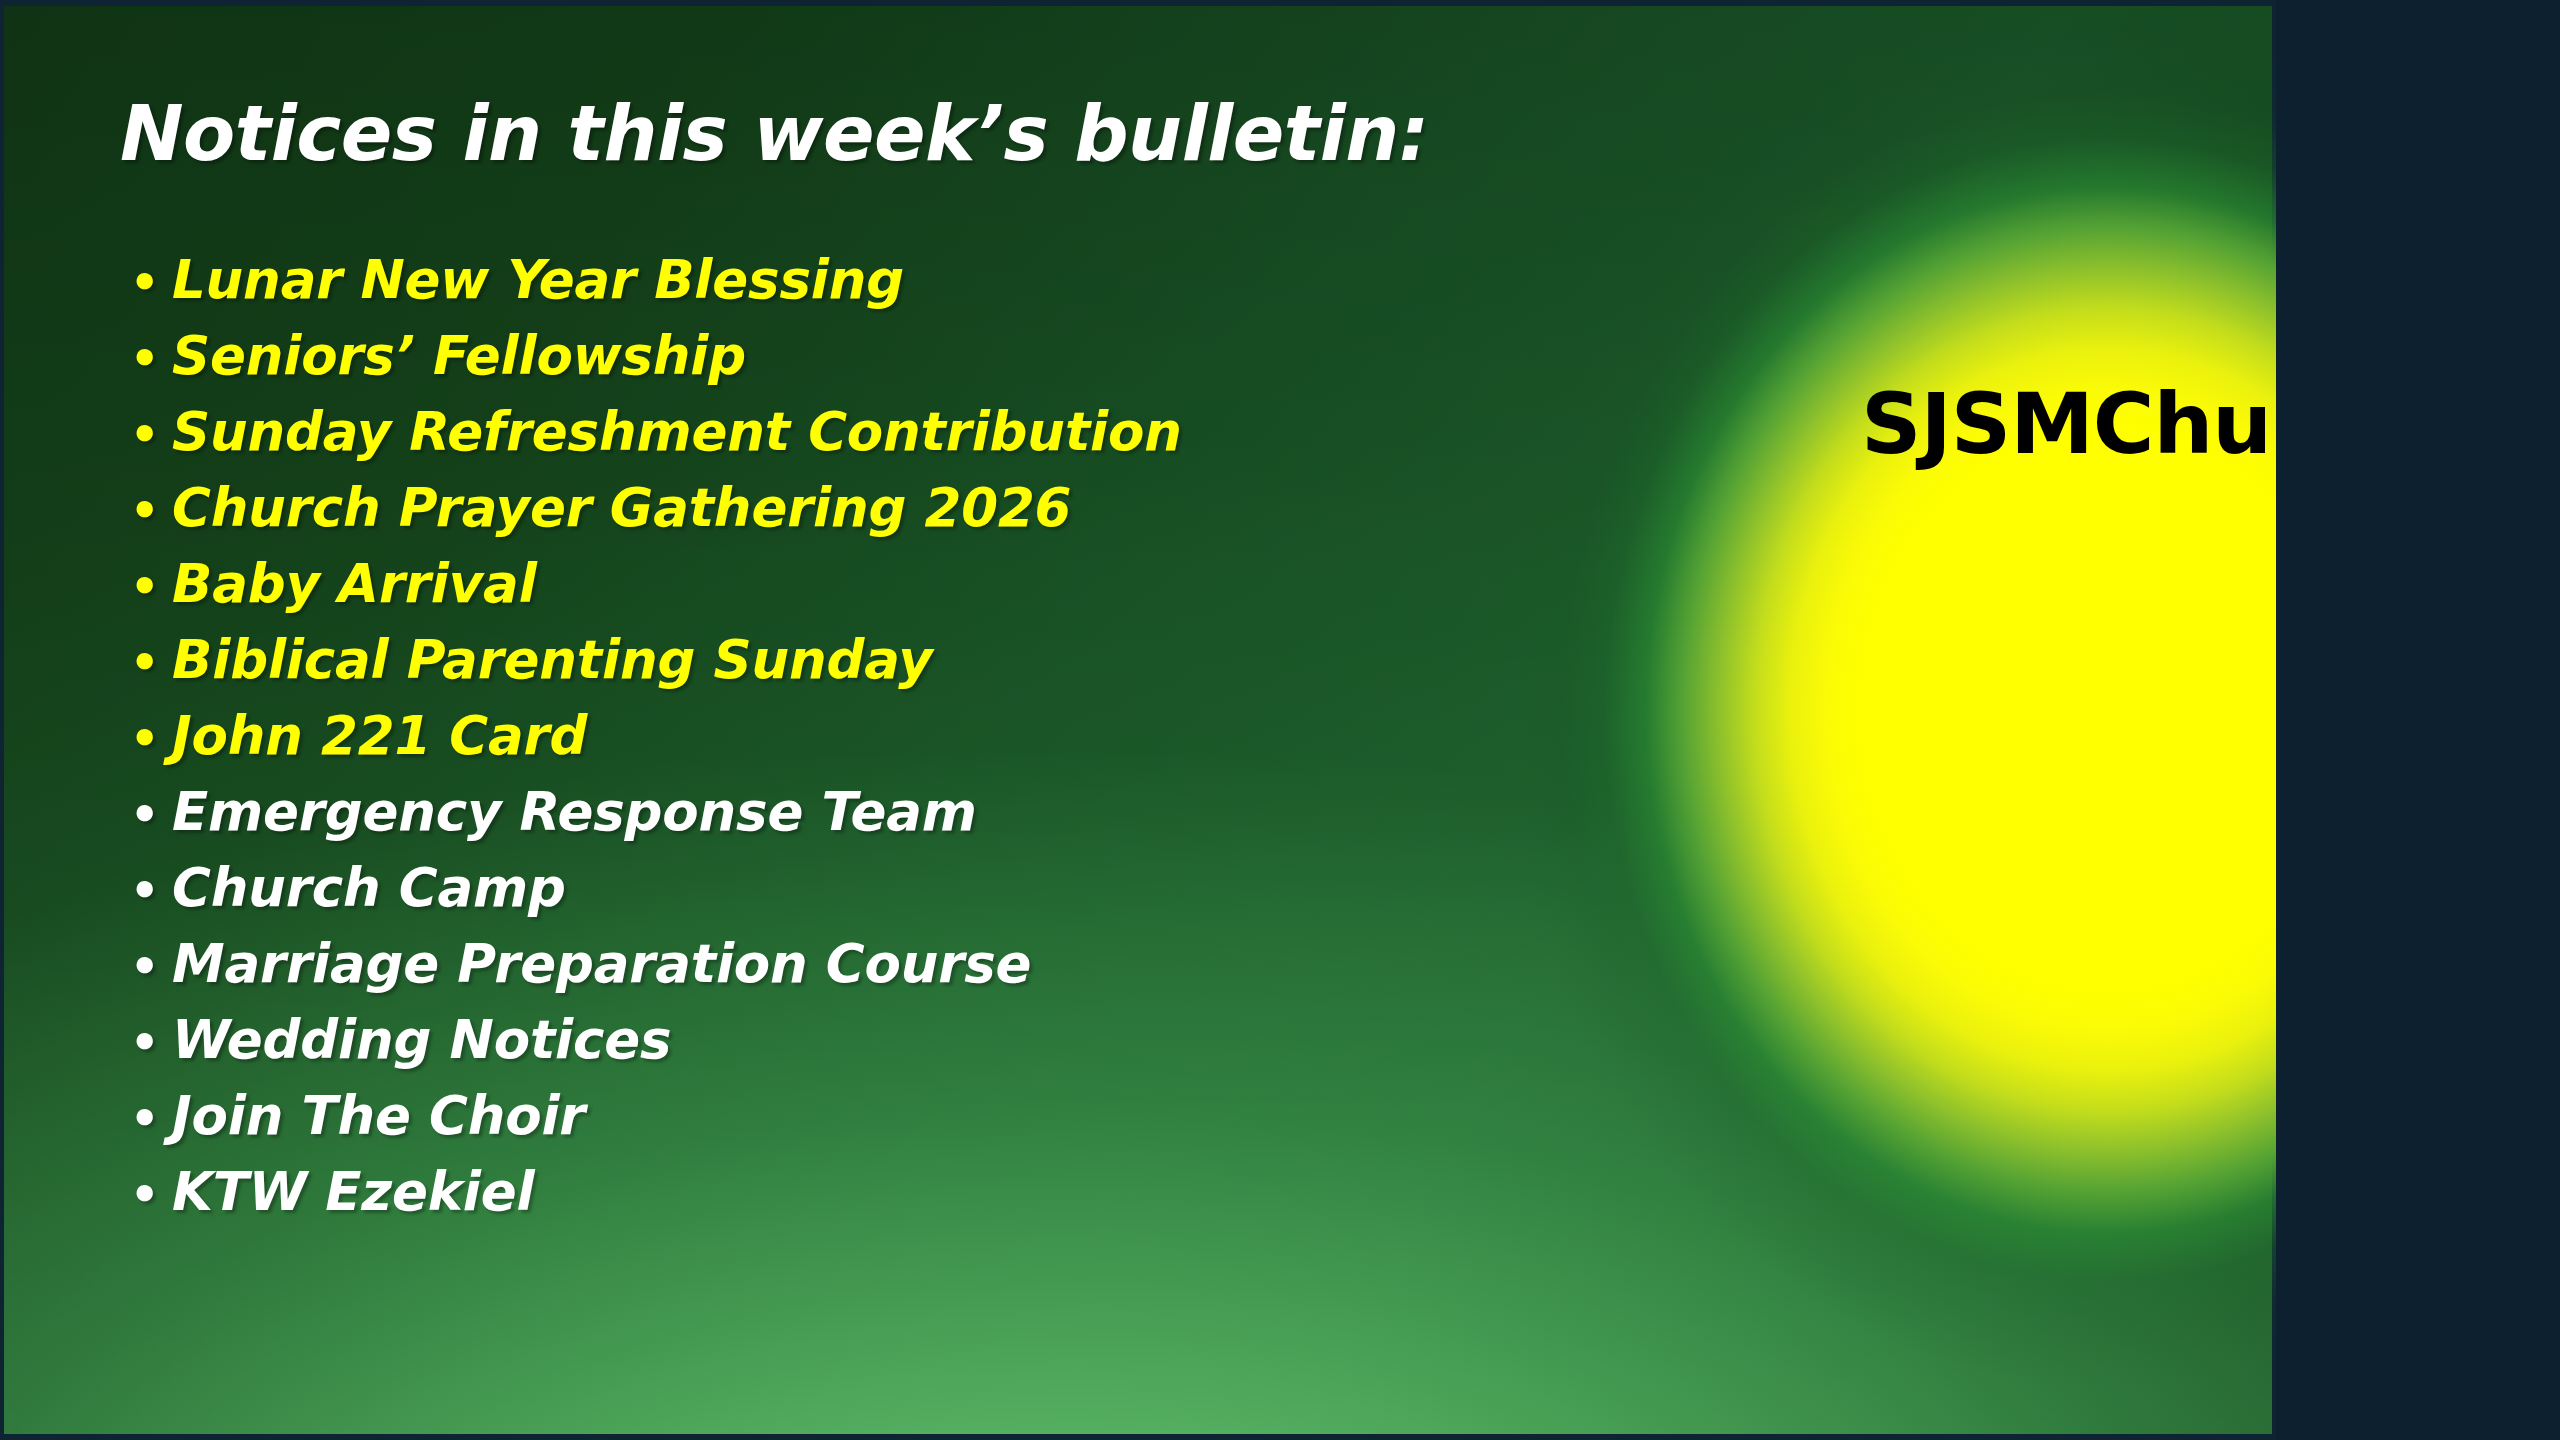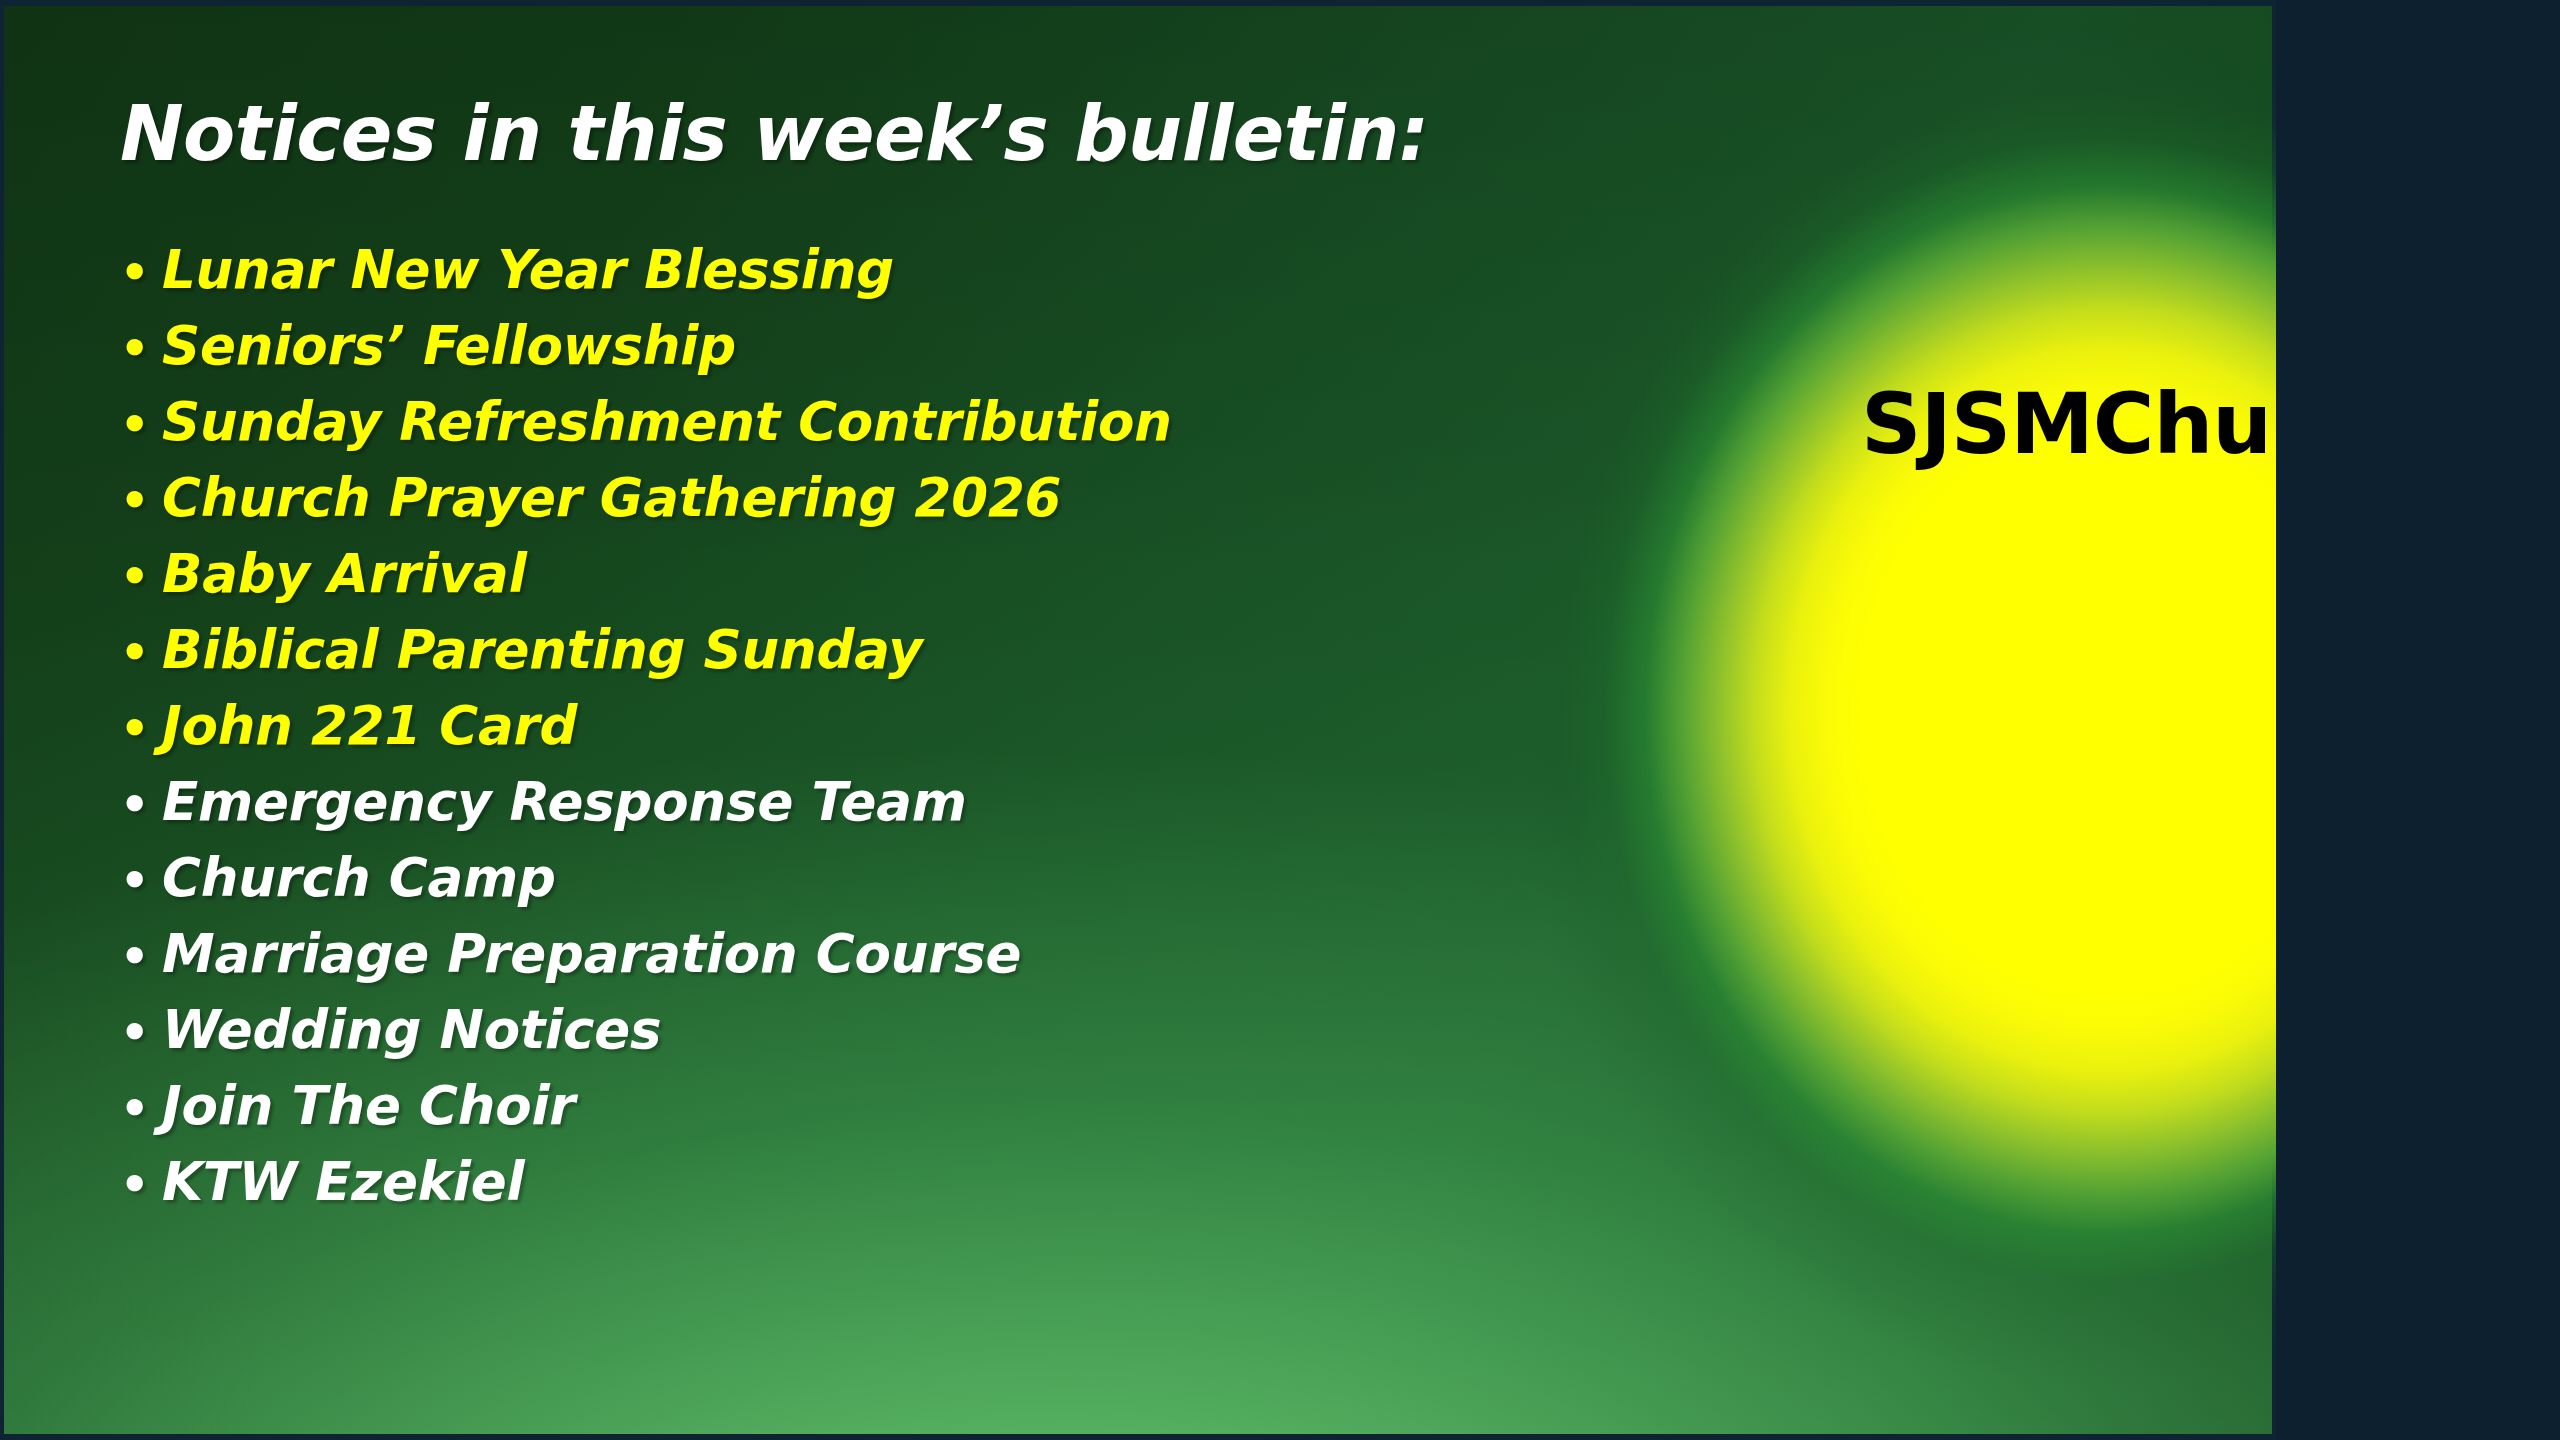--- a/index.html
+++ b/index.html
@@ -81,21 +81,21 @@
     font-style: italic;
     letter-spacing: -0.5px;
     line-height: 1.0;
     text-shadow: 3px 3px 3px rgba(0,0,0,0.30);
     white-space: nowrap;
   }
   .notice-list {
     position: absolute;
     left: 116px;
     top: 228px;
-    margin: 4px;
+    margin: 14px;
     padding: 0;
     list-style: none;
   }
   .notice-item {
     display: block;
     height: 76px;
     line-height: 76px;
     font-size: 53px;
     font-weight: 700;
     font-style: italic;

